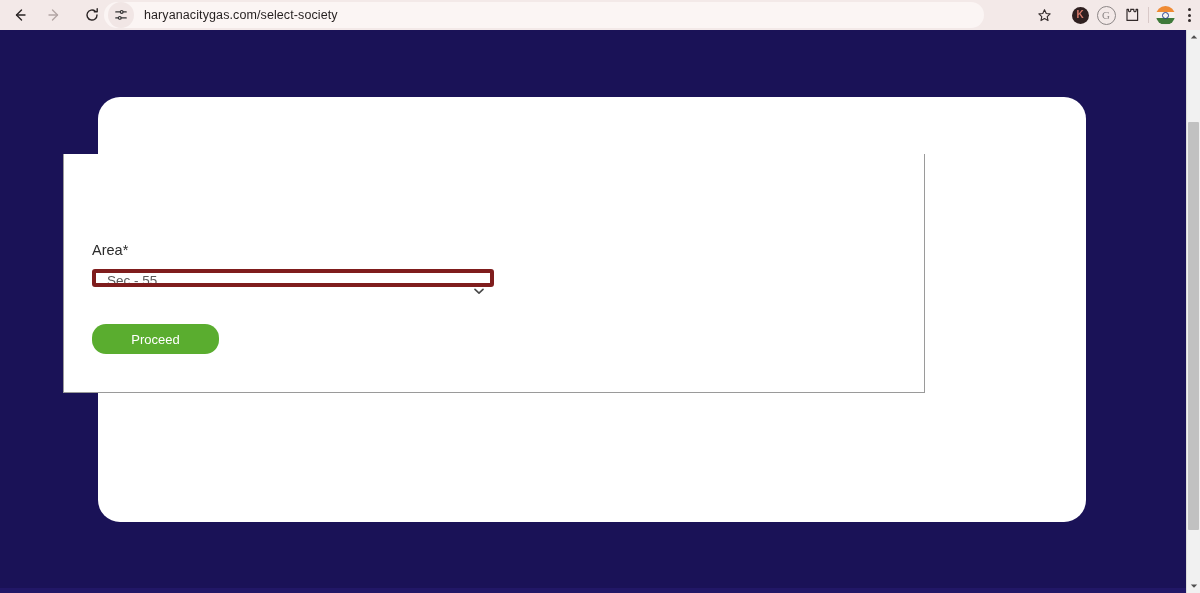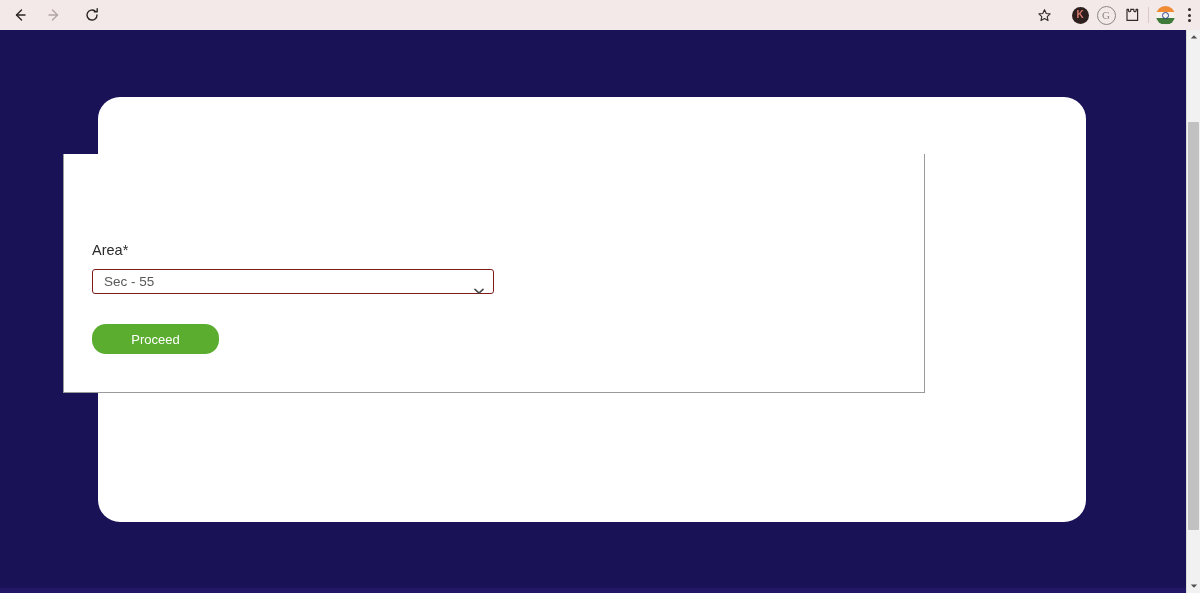--- a/index.html
+++ b/index.html
@@ -267,23 +267,23 @@
     margin-bottom: 11px;
     display: block;
   }
   .select-wrap {
     position: relative;
     width: 402px;
     height: 33px;
   }
   select.styled {
     width: 402px;
-    height: 25px;
-    box-sizing: border-box;
-    border: 1px solid #7f1d1d;
+    height: 18px;
+    box-sizing: border-box;
+    border: 4px solid #7f1d1d;
     border-radius: 3px;
     background: #ffffff;
     font-family: "Liberation Sans", sans-serif;
     font-size: 13.5px;
     color: #585858;
     padding: 0 26px 0 11px;
     -webkit-appearance: none;
     -moz-appearance: none;
     appearance: none;
     outline: none;
@@ -331,20 +331,31 @@
     </svg>
   </div>
 
   <div class="nav-btn" style="margin-left:10px">
     <svg width="16" height="16" viewBox="0 0 16 16">
       <path d="M13 8 A5 5 0 1 1 11.3 4.3" fill="none" stroke="currentColor" stroke-width="1.4" stroke-linecap="round"></path>
       <path d="M13.2 1.8 V4.7 H10.3" fill="none" stroke="currentColor" stroke-width="1.4" stroke-linecap="round" stroke-linejoin="round"></path>
     </svg>
   </div>
 
+  <div class="url-pill">
+    <div class="url-icon">
+      <svg width="14" height="14" viewBox="0 0 16 16">
+        <path d="M2 4.5 H7.2 M10.4 4.5 H14" stroke="#333" stroke-width="1.3" stroke-linecap="round"></path>
+        <circle cx="8.8" cy="4.5" r="1.6" fill="none" stroke="#333" stroke-width="1.3"></circle>
+        <path d="M2 11.3 H5 M8.2 11.3 H14" stroke="#333" stroke-width="1.3" stroke-linecap="round"></path>
+        <circle cx="6.6" cy="11.3" r="1.6" fill="none" stroke="#333" stroke-width="1.3"></circle>
+      </svg>
+    </div>
+    <span class="url-text">haryanacitygas.com/select-society</span>
+  </div>
 
   <div class="toolbar-right">
     <div class="tb-icon">
       <svg width="15" height="15" viewBox="0 0 16 16">
         <path d="M8 1.8 L9.85 5.8 L14 6.3 L10.9 9.2 L11.75 13.4 L8 11.3 L4.25 13.4 L5.1 9.2 L2 6.3 L6.15 5.8 Z" fill="none" stroke="currentColor" stroke-width="1.2" stroke-linejoin="round"></path>
       </svg>
     </div>
     <div class="tb-icon" style="margin-left:10px">
       <span class="ext-dot">K</span>
     </div>

